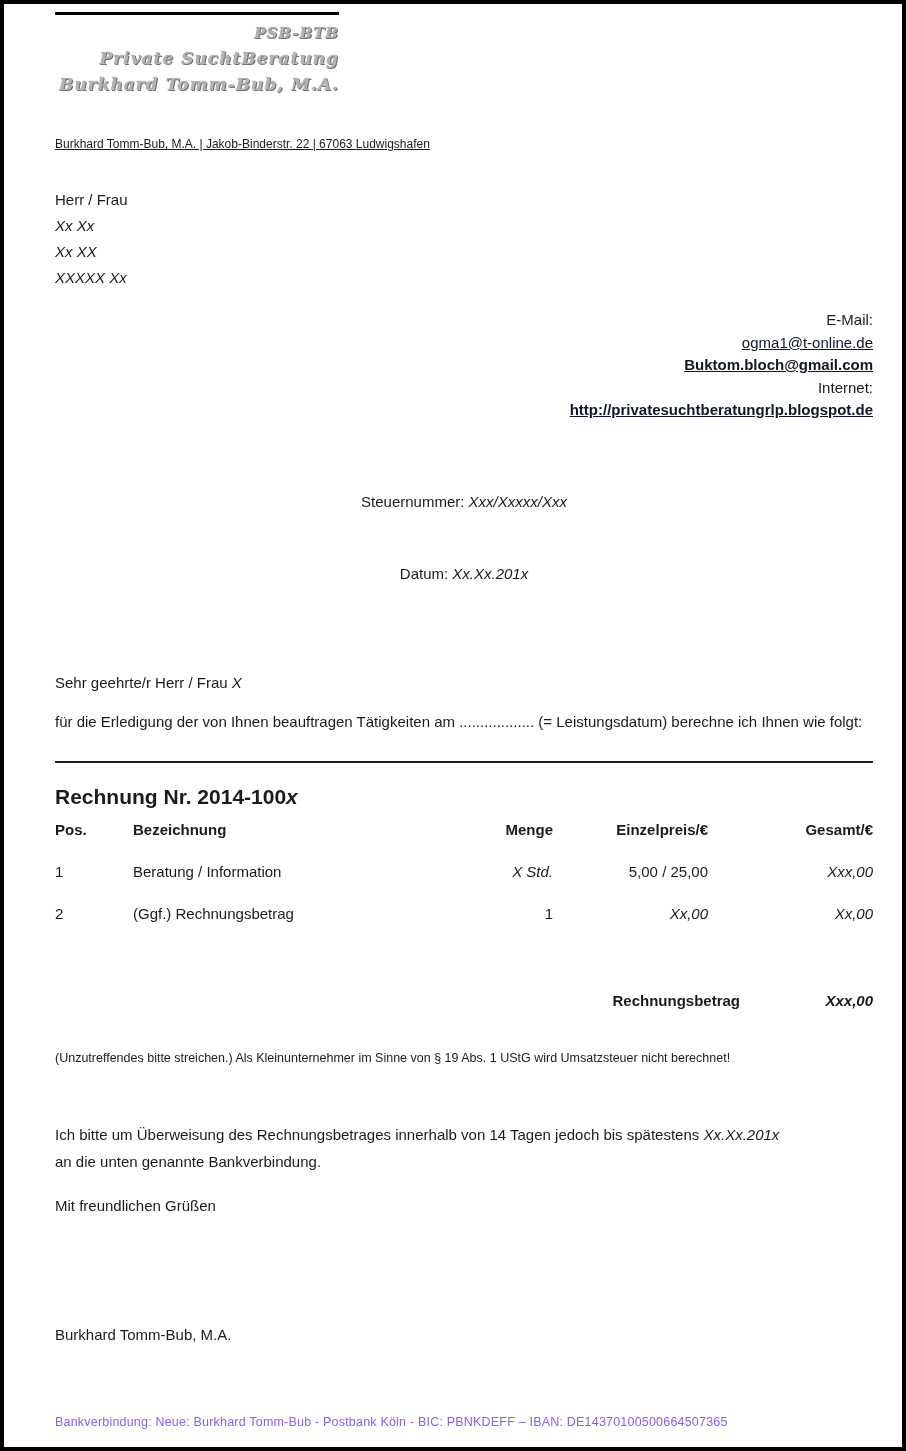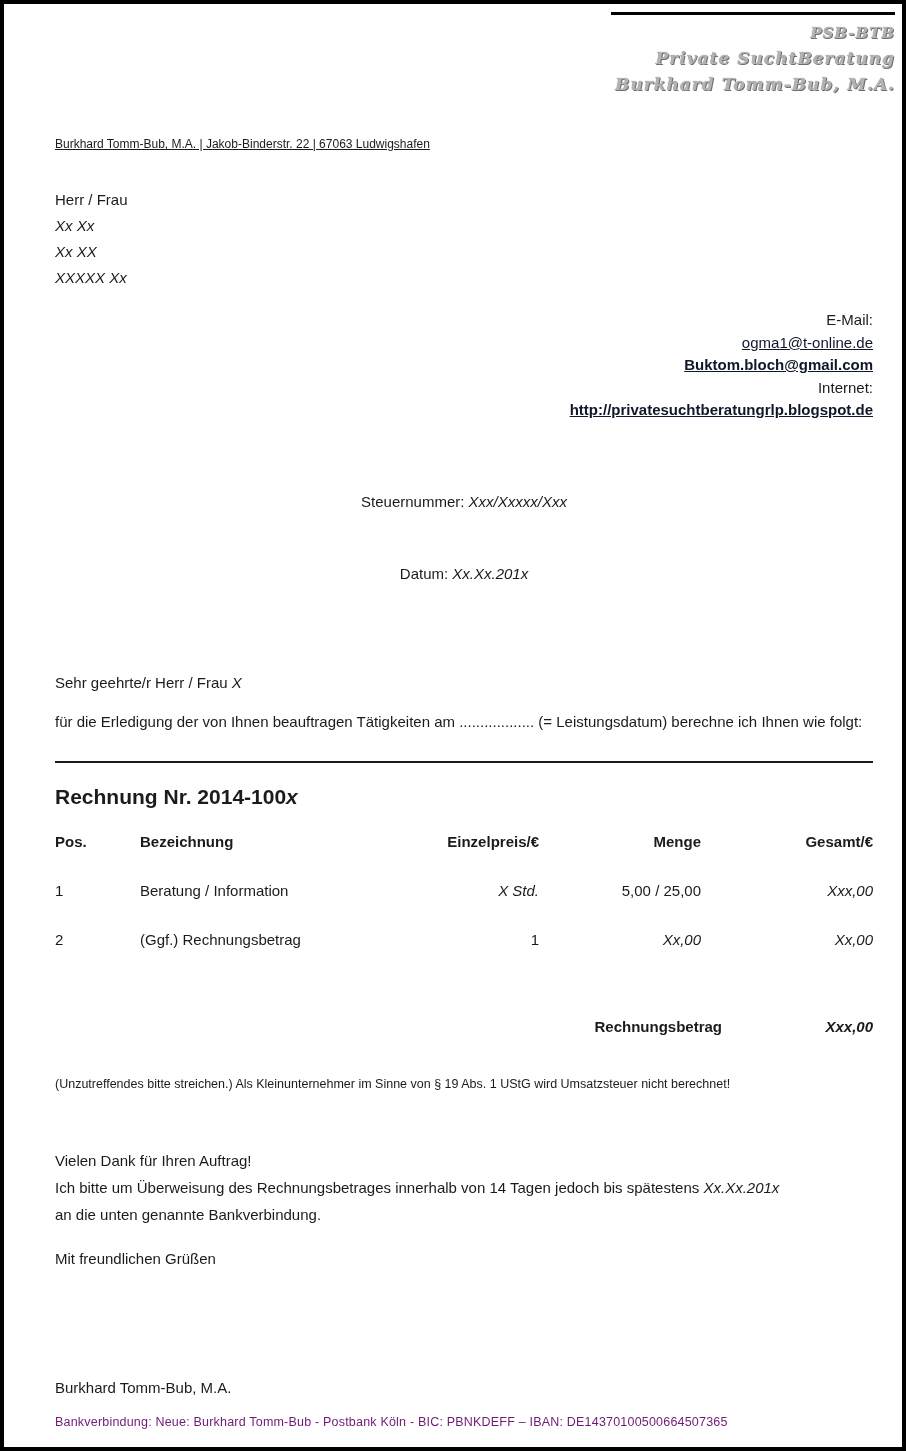--- a/index.html
+++ b/index.html
@@ -12,21 +12,21 @@
     background: #ffffff;
     border: 4px solid #000000;
     padding: 0 29px 0 51px;
     font-family: "Liberation Sans", "DejaVu Sans", sans-serif;
     font-size: 15px;
     color: #1b1b1b;
     overflow: hidden;
   }
 
   
-  .header { display: flex; justify-content: flex-end; margin-top: 8px; }
+  .header { display: flex; justify-content: flex-start; margin-top: 8px; }
   .logo {
     width: 284px;
     margin-right: -22px;
     border-top: 3px solid #000000;
     padding-top: 7px;
     text-align: right;
     font-family: "DejaVu Serif", serif;
     font-style: italic;
     font-weight: bold;
     letter-spacing: 1px;
@@ -54,46 +54,45 @@
   .intro { margin-top: 18px; line-height: 26px; max-width: 820px; }
 
   .divider { margin-top: 26px; border: 0; border-top: 2px solid #1a1a1a; }
 
   .invoice-title { margin-top: 22px; font-size: 21px; font-weight: bold; }
 
   
   .invoice-table {
     display: grid;
     grid-template-columns: 78px 1fr 140px 155px 165px;
-    margin-top: 24px;
-    gap: 7px;
+    margin-top: 12px;
   }
   .invoice-table .cell { padding-bottom: 25px; }
   .col-qty, .col-unit, .col-total { text-align: right; }
   .th { font-weight: bold; }
 
-  .total-row { display: flex; justify-content: flex-end; margin-top: 45px; font-weight: bold; gap: 18px; }
+  .total-row { display: flex; justify-content: flex-end; margin-top: 45px; font-weight: bold; }
   .total-row .total-value { width: 133px; text-align: right; font-style: italic; }
 
   .small-print { margin-top: 42px; font-size: 12.5px; }
 
   .thanks-block { margin-top: 56px; line-height: 27px; }
   .payment { line-height: 27px; white-space: pre-wrap; }
 
   .closing { margin-top: 22px; }
   .signature { margin-top: 112px; }
 
   .footer {
     position: absolute;
     left: 51px;
     right: 29px;
     bottom: 18px;
     font-size: 12.5px;
     letter-spacing: 0.2px;
-    color: #701a75;
+    color: #8b5cf6;
   }
 </style>
 </head>
 <body>
 
 <div class="page">
 
   <div class="header">
     <div class="logo">
       <div class="logo-line1">PSB-BTB</div>
@@ -128,22 +127,22 @@
 
   <div class="intro">für die Erledigung der von Ihnen beauftragen Tätigkeiten am .................. (= Leistungsdatum) berechne ich Ihnen wie folgt:</div>
 
   <hr class="divider">
 
   <div class="invoice-title"><span>Rechnung Nr. 2014-100</span><span class="ph">x</span></div>
 
   <div class="invoice-table">
     <div class="cell th col-pos">Pos.</div>
     <div class="cell th col-desc">Bezeichnung</div>
+    <div class="cell th col-qty">Menge</div>
     <div class="cell th col-unit">Einzelpreis/€</div>
-    <div class="cell th col-qty">Menge</div>
     <div class="cell th col-total">Gesamt/€</div>
 
     <div class="cell col-pos">1</div>
     <div class="cell col-desc">Beratung / Information</div>
     <div class="cell col-qty ph">X Std.</div>
     <div class="cell col-unit">5,00 / 25,00</div>
     <div class="cell col-total ph">Xxx,00</div>
 
     <div class="cell col-pos">2</div>
     <div class="cell col-desc">(Ggf.) Rechnungsbetrag</div>
@@ -153,21 +152,20 @@
   </div>
 
   <div class="total-row">
     <div>Rechnungsbetrag</div>
     <div class="total-value">Xxx,00</div>
   </div>
 
   <div class="small-print">(Unzutreffendes bitte streichen.) Als Kleinunternehmer im Sinne von § 19 Abs. 1 UStG wird Umsatzsteuer nicht berechnet!</div>
 
   <div class="thanks-block">
-    <div>Vielen Dank für Ihren Auftrag!</div>
     <div class="payment"><span>Ich bitte um Überweisung des Rechnungsbetrages innerhalb von 14 Tagen jedoch bis spätestens </span><span class="ph">Xx.Xx.201x</span><br><span>an die unten genannte Bankverbindung.</span></div>
   </div>
 
   <div class="closing">Mit freundlichen Grüßen</div>
 
   <div class="signature">Burkhard Tomm-Bub, M.A.</div>
 
   <div class="footer">Bankverbindung:  Neue: Burkhard Tomm-Bub - Postbank Köln - BIC: PBNKDEFF – IBAN: DE14370100500664507365</div>
 
 </div>

